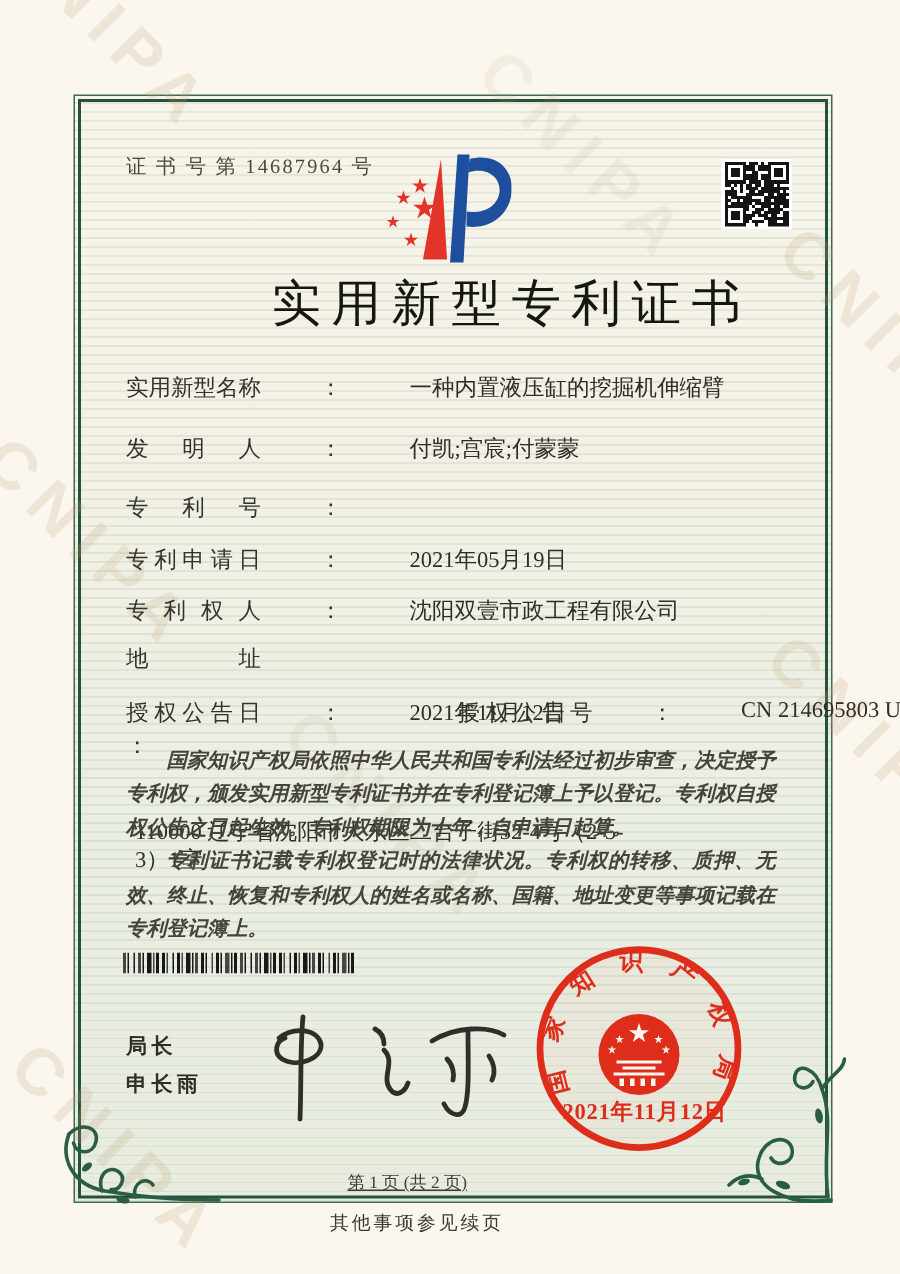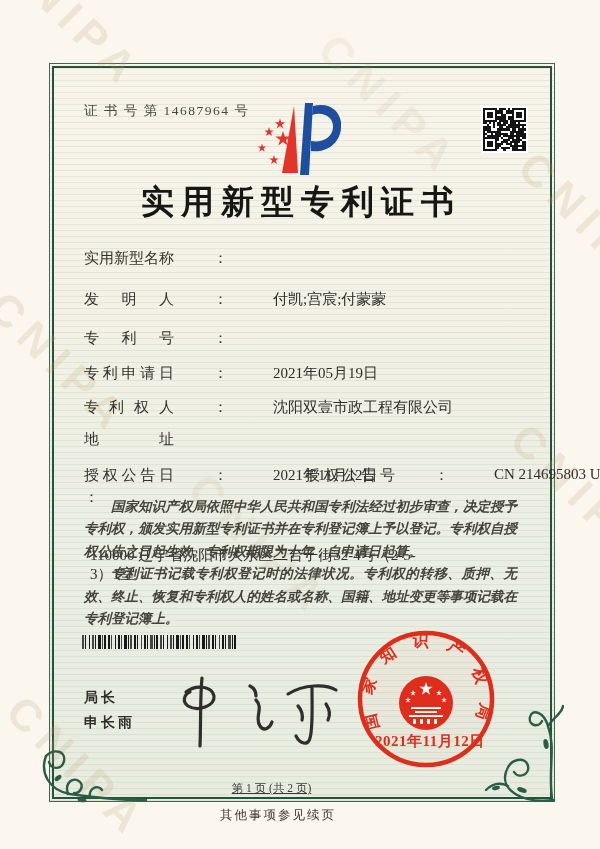--- a/index.html
+++ b/index.html
@@ -30,21 +30,21 @@
     border:2px solid #24523c;
   }
   .content{position:absolute;left:0;top:0;width:600px;height:849px;z-index:3;}
   .abs{position:absolute;}
   
   .certno{left:84px;top:102px;font-size:13.5px;letter-spacing:1.5px;color:#4a493f;}
   .qr{left:481px;top:106px;width:47px;height:47px;background:#fff;padding:2px;box-sizing:border-box;}
   .logo{left:253px;top:101px;width:88px;height:77px;}
   .title{
     left:49px;top:180px;width:504px;text-align:center;
-    font-size:33px;font-weight:bold;letter-spacing:7px;color:#161613;
+    font-size:33px;font-weight:normal;letter-spacing:7px;color:#161613;padding-left:40px;
   }
   
   .row{left:84px;font-size:15px;display:flex;align-items:flex-start;white-space:nowrap;gap:39px;}
   .f-label{
     display:inline-block;width:90px;text-align:justify;text-align-last:justify;
     flex:none;color:#33322d;
   }
   .f-colon{flex:none;}
   .f-value{margin-left:6px;color:#2e2d28;}
   .wrapval{white-space:normal;width:342px;line-height:19px;}
@@ -320,20 +320,21 @@
       <use href="#st" transform="translate(16,31) scale(5)"></use>
       <use href="#st" transform="translate(9,47) scale(4.5)"></use>
       <use href="#st" transform="translate(21,59) scale(5)"></use>
     </svg>
 
     <div class="abs title">实用新型专利证书</div>
 
     <div class="abs row" style="top:249px;">
       <span class="f-label">实用新型名称</span>
         <span class="f-colon">：</span>
+      <span class="f-value">一种内置液压缸的挖掘机伸缩臂</span>
     </div>
     <div class="abs row" style="top:290px;">
       <span class="f-label">发明人</span>
         <span class="f-colon">：</span>
       <span class="f-value">付凯;宫宸;付蒙蒙</span>
     </div>
     <div class="abs row" style="top:329px;">
       <span class="f-label">专利号</span>
         <span class="f-colon">：</span>
     </div>

